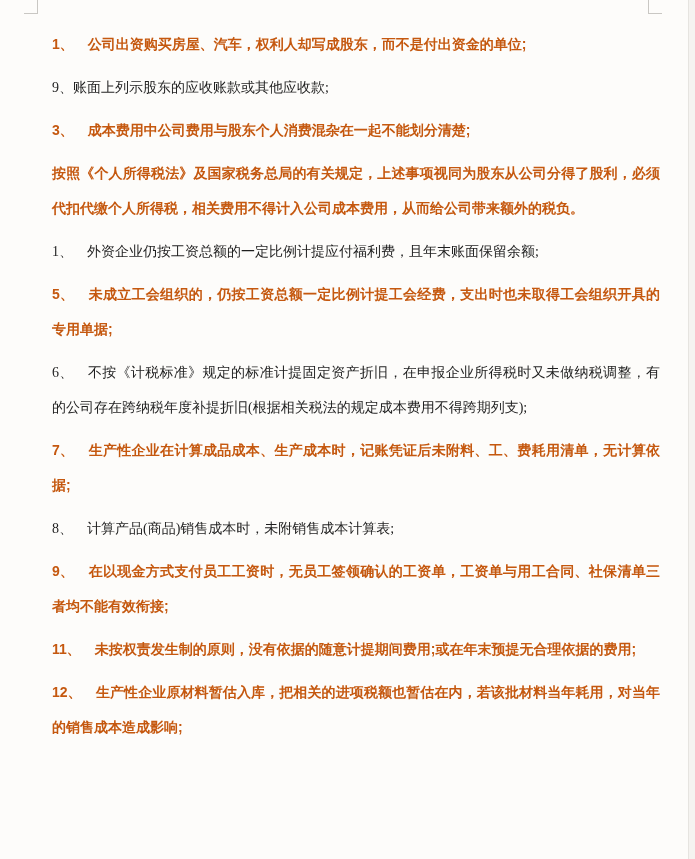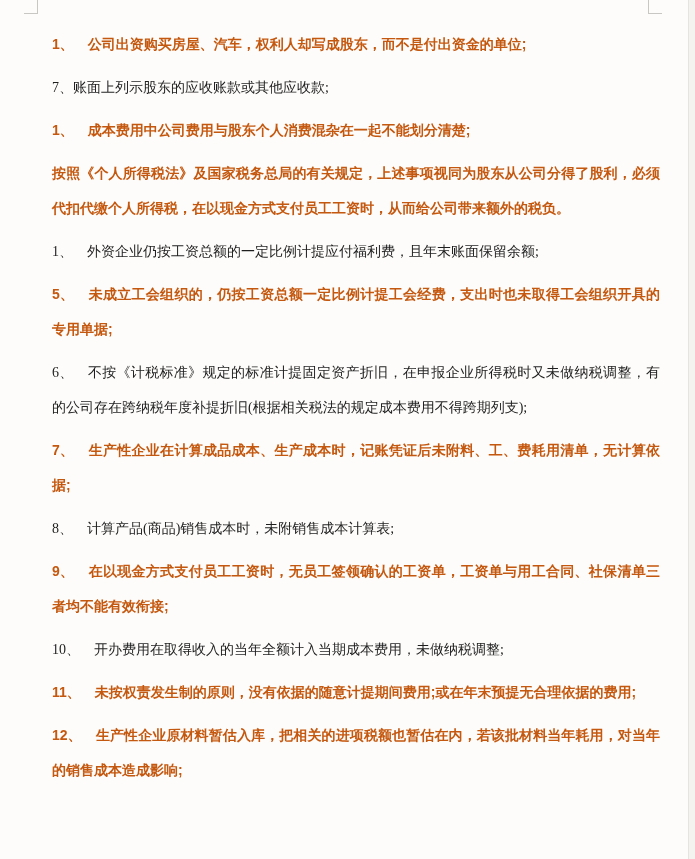--- a/index.html
+++ b/index.html
@@ -69,26 +69,25 @@
 </style>
 </head>
 <body>
 
 <div class="crop-mark left"></div>
 <div class="crop-mark right"></div>
 <div class="page-edge-right"></div>
 
 <div class="doc">
   <p class="para hl">1、　公司出资购买房屋、汽车，权利人却写成股东，而不是付出资金的单位;</p>
-  <p class="para plain">7、账面上列示股东的应收账款或其他应收款;</p>
-  <p class="para hl">1、　成本费用中公司费用与股东个人消费混杂在一起不能划分清楚;</p>
-  <p class="para hl">按照《个人所得税法》及国家税务总局的有关规定，上述事项视同为股东从公司分得了股利，必须代扣代缴个人所得税，在以现金方式支付员工工资时，从而给公司带来额外的税负。</p>
+  <p class="para plain">9、账面上列示股东的应收账款或其他应收款;</p>
+  <p class="para hl">3、　成本费用中公司费用与股东个人消费混杂在一起不能划分清楚;</p>
+  <p class="para hl">按照《个人所得税法》及国家税务总局的有关规定，上述事项视同为股东从公司分得了股利，必须代扣代缴个人所得税，相关费用不得计入公司成本费用，从而给公司带来额外的税负。</p>
   <p class="para plain">1、　外资企业仍按工资总额的一定比例计提应付福利费，且年末账面保留余额;</p>
   <p class="para hl">5、　未成立工会组织的，仍按工资总额一定比例计提工会经费，支出时也未取得工会组织开具的专用单据;</p>
   <p class="para plain">6、　不按《计税标准》规定的标准计提固定资产折旧，在申报企业所得税时又未做纳税调整，有的公司存在跨纳税年度补提折旧(根据相关税法的规定成本费用不得跨期列支);</p>
   <p class="para hl">7、　生产性企业在计算成品成本、生产成本时，记账凭证后未附料、工、费耗用清单，无计算依据;</p>
   <p class="para plain">8、　计算产品(商品)销售成本时，未附销售成本计算表;</p>
   <p class="para hl">9、　在以现金方式支付员工工资时，无员工签领确认的工资单，工资单与用工合同、社保清单三者均不能有效衔接;</p>
-  <p class="para plain">10、　开办费用在取得收入的当年全额计入当期成本费用，未做纳税调整;</p>
   <p class="para hl">11、　未按权责发生制的原则，没有依据的随意计提期间费用;或在年末预提无合理依据的费用;</p>
   <p class="para hl">12、　生产性企业原材料暂估入库，把相关的进项税额也暂估在内，若该批材料当年耗用，对当年的销售成本造成影响;</p>
 
 </div>
 
 </body></html>

